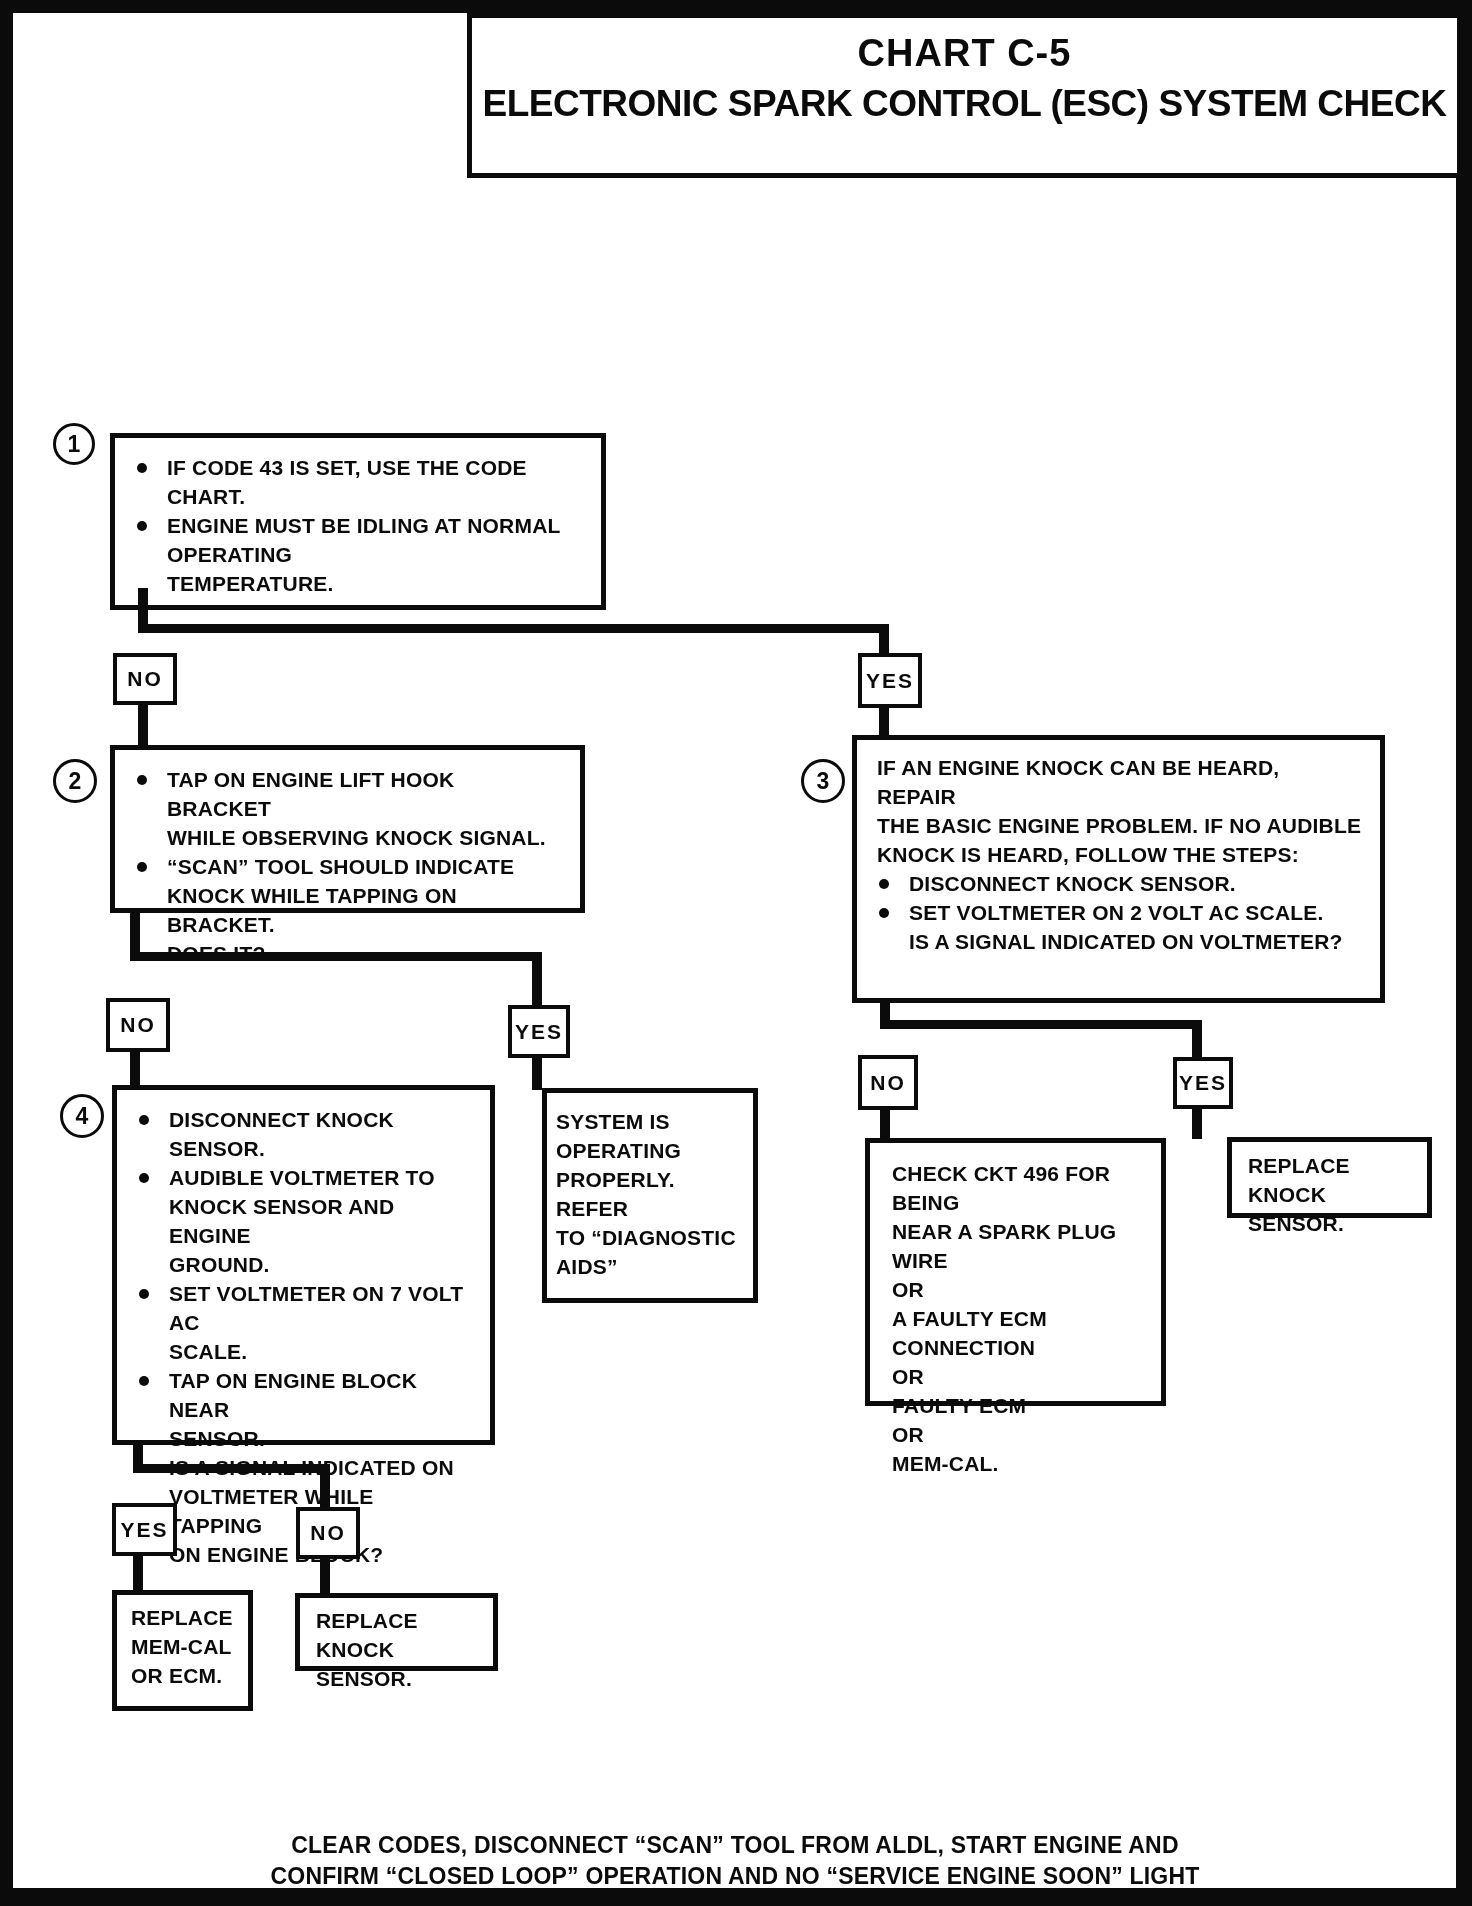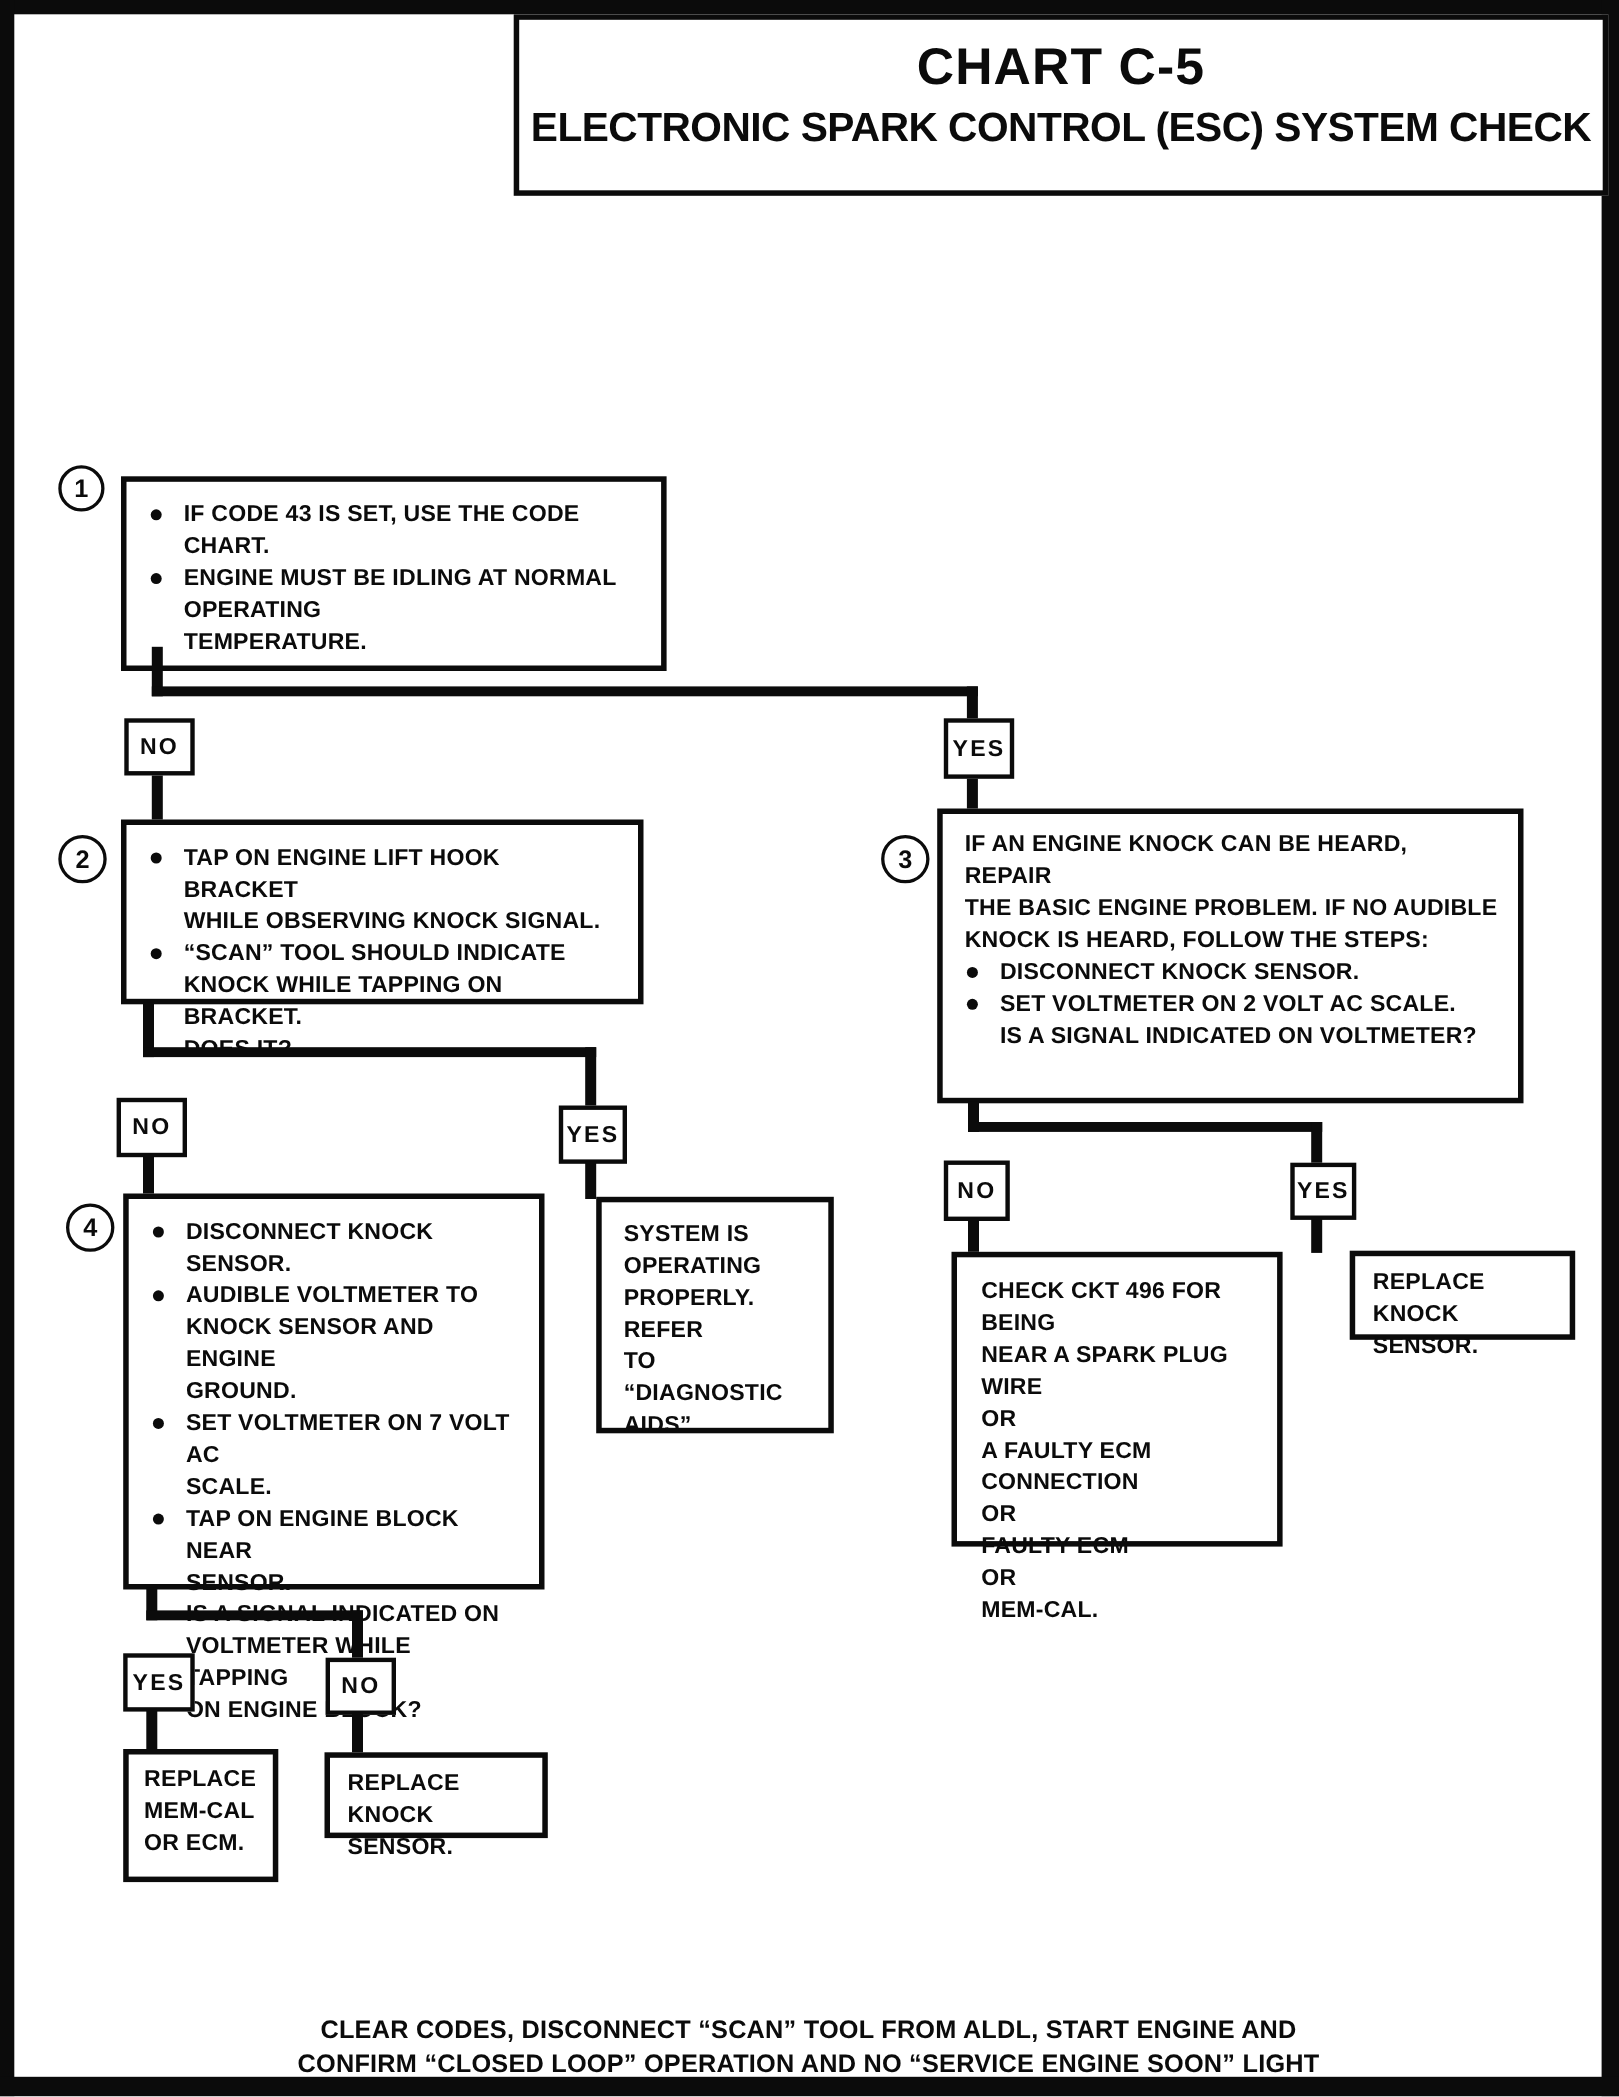--- a/index.html
+++ b/index.html
@@ -15,21 +15,21 @@
     font-size:21px;letter-spacing:2px;}
   .circle{position:absolute;border:3px solid #0b0b0b;border-radius:50%;box-sizing:border-box;
     display:flex;align-items:center;justify-content:center;font-size:23px;background:#fff;}
   .content{padding:15px 18px 8px 20px;font-size:21px;line-height:29px;letter-spacing:0.2px;}
   .bi{display:flex;align-items:flex-start;}
   .dot{width:10px;height:10px;border-radius:50%;background:#0b0b0b;flex:none;margin:10px 20px 0 2px;}
   .bt{white-space:pre-line;}
   .pre{white-space:pre-line;}
   .title-box{position:absolute;left:467px;top:13px;width:995px;height:165px;
     border:5px solid #0b0b0b;box-sizing:border-box;background:#fff;text-align:center;}
-  .title-main{font-size:47px;margin-top:14px;letter-spacing:1px;}
+  .title-main{font-size:38px;margin-top:14px;letter-spacing:1px;}
   .title-sub{font-size:37px;margin-top:8px;letter-spacing:-0.5px;}
   .result{font-size:21px;line-height:29px;letter-spacing:0.2px;}
   .footer{position:absolute;left:180px;top:1830px;width:1110px;text-align:center;
     font-size:23px;line-height:31px;letter-spacing:0.2px;}
 </style>
 </head>
 <body>
 
 <div class="canvas">
 
@@ -148,21 +148,21 @@
           <span class="bt">TAP ON ENGINE BLOCK NEAR
 SENSOR.
 IS A SIGNAL INDICATED ON
 VOLTMETER WHILE TAPPING
 ON ENGINE BLOCK?</span>
         </div>
     </div>
   </div>
 
   <div class="box" style="left:542px;top:1088px;width:216px;height:215px">
-    <div class="content result pre" style="padding:14px 12px 8px 20px">SYSTEM IS
+    <div class="content result pre" style="padding:14px 12px 8px 9px">SYSTEM IS
 OPERATING
 PROPERLY.  REFER
 TO “DIAGNOSTIC
 AIDS”</div>
   </div>
 
   <div class="bar" style="left:880px;top:1001px;width:10px;height:28px"></div>
   <div class="bar" style="left:880px;top:1020px;width:322px;height:9px"></div>
   <div class="bar" style="left:1192px;top:1020px;width:10px;height:40px"></div>
   <div class="lblbox" style="left:858px;top:1055px;width:60px;height:55px">

